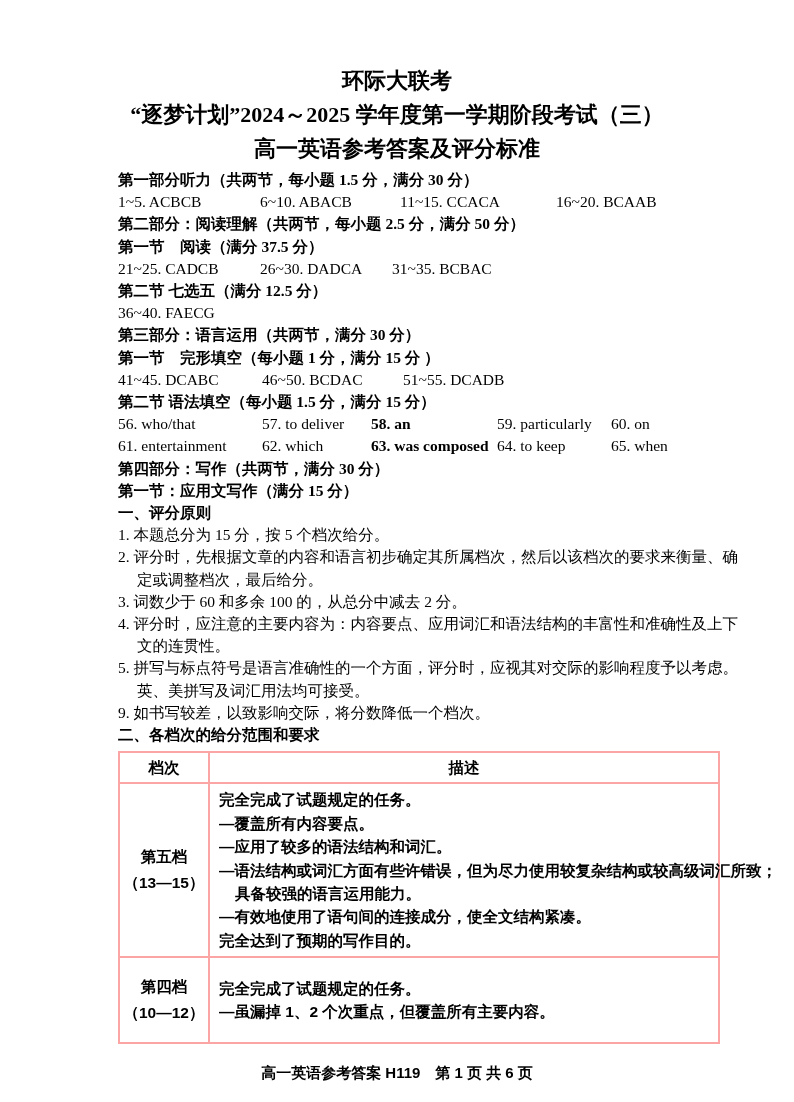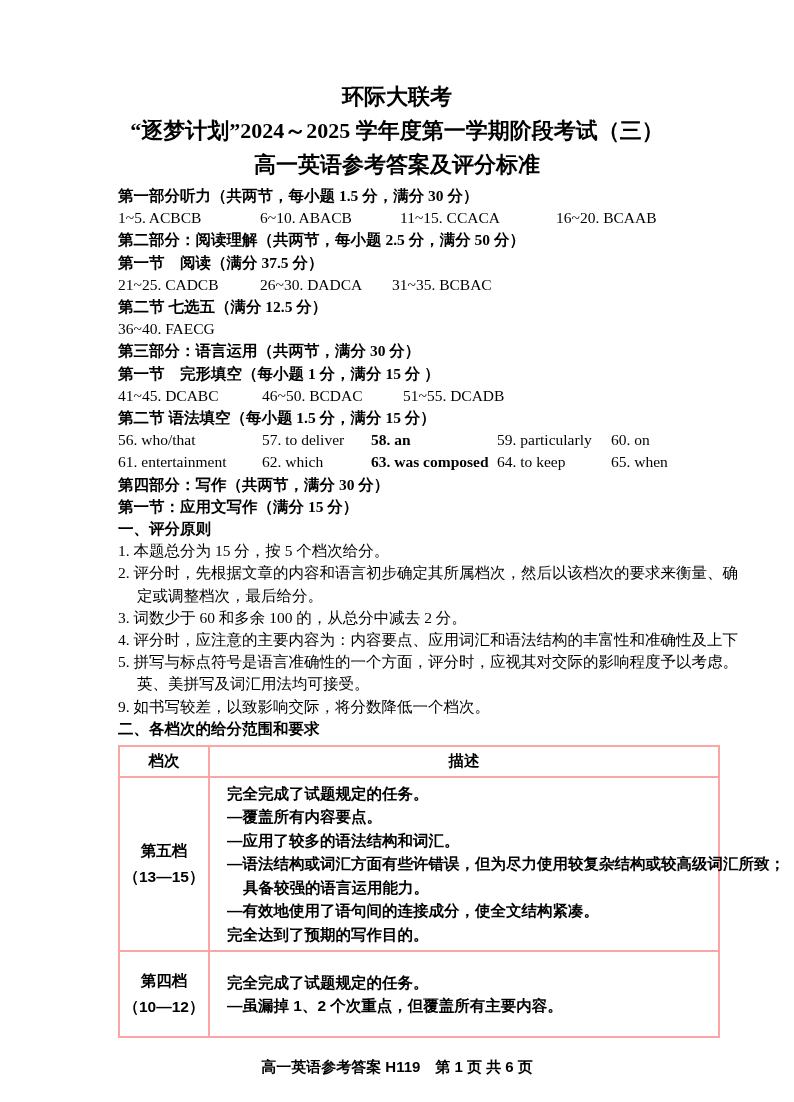--- a/index.html
+++ b/index.html
@@ -2,21 +2,21 @@
 <html><head>
 <meta charset="utf-8">
 <style>
   html,body{margin:0;padding:0;background:#e8e8e8;}
   .page{
     width:794px;height:1102px;margin:0 auto;background:#ffffff;color:#000;
     position:relative;box-sizing:border-box;overflow:hidden;
     font-family:"Liberation Serif","DejaVu Serif",serif;
   }
   
-  .titles{padding-top:80px;text-align:center;}
+  .titles{padding-top:64px;text-align:center;}
   .title-line{
     font-weight:700;font-size:22px;line-height:34px;white-space:nowrap;
   }
   
   .body{margin:3px 74px 0 118px;font-size:15.5px;line-height:22.2px;}
   .line{white-space:nowrap;}
   .h{font-weight:700;}
   .ans{display:flex;}
   .ans span{display:inline-block;white-space:nowrap;}
   .w142{width:142px;} .w140{width:140px;} .w156{width:156px;}
@@ -26,21 +26,21 @@
   
   .grade-table{
     width:602px;border-collapse:collapse;margin-top:5px;
     font-family:"Liberation Sans","DejaVu Sans",sans-serif;font-weight:700;
     font-size:15.5px;table-layout:fixed;
   }
   .grade-table th,.grade-table td{border:2px solid #fca5a5;}
   .grade-table th{height:29px;font-weight:700;text-align:center;padding:0;}
   .col-grade{width:88px;}
   .cell-grade{text-align:center;vertical-align:middle;line-height:26px;padding:16px 0;}
-  .cell-desc{padding:4px 6px 4px 17px;vertical-align:middle;}
+  .cell-desc{padding:4px 6px 4px 9px;vertical-align:middle;}
   .desc-line{line-height:23.4px;white-space:nowrap;}
   .desc-indent{padding-left:16px;}
   
   .footer{
     margin-top:20px;text-align:center;font-size:15px;font-weight:700;
     font-family:"Liberation Sans","DejaVu Sans",sans-serif;white-space:nowrap;
   }
 </style>
 </head>
 <body>
@@ -102,20 +102,21 @@
 
     <div class="line h">第四部分：写作（共两节，满分 30 分）</div>
     <div class="line h">第一节：应用文写作（满分 15 分）</div>
 
     <div class="line h">一、评分原则</div>
     <div class="line">1. 本题总分为 15 分，按 5 个档次给分。</div>
     <div class="line">2. 评分时，先根据文章的内容和语言初步确定其所属档次，然后以该档次的要求来衡量、确</div>
     <div class="line indent1">定或调整档次，最后给分。</div>
     <div class="line">3. 词数少于 60 和多余 100 的，从总分中减去 2 分。</div>
     <div class="line">4. 评分时，应注意的主要内容为：内容要点、应用词汇和语法结构的丰富性和准确性及上下</div>
+    <div class="line indent1">文的连贯性。</div>
     <div class="line">5. 拼写与标点符号是语言准确性的一个方面，评分时，应视其对交际的影响程度予以考虑。</div>
     <div class="line indent1">英、美拼写及词汇用法均可接受。</div>
     <div class="line">9. 如书写较差，以致影响交际，将分数降低一个档次。</div>
 
     <div class="line h">二、各档次的给分范围和要求</div>
 
     <table class="grade-table">
       <tbody>
           <tr>
         <th class="col-grade">档次</th>

